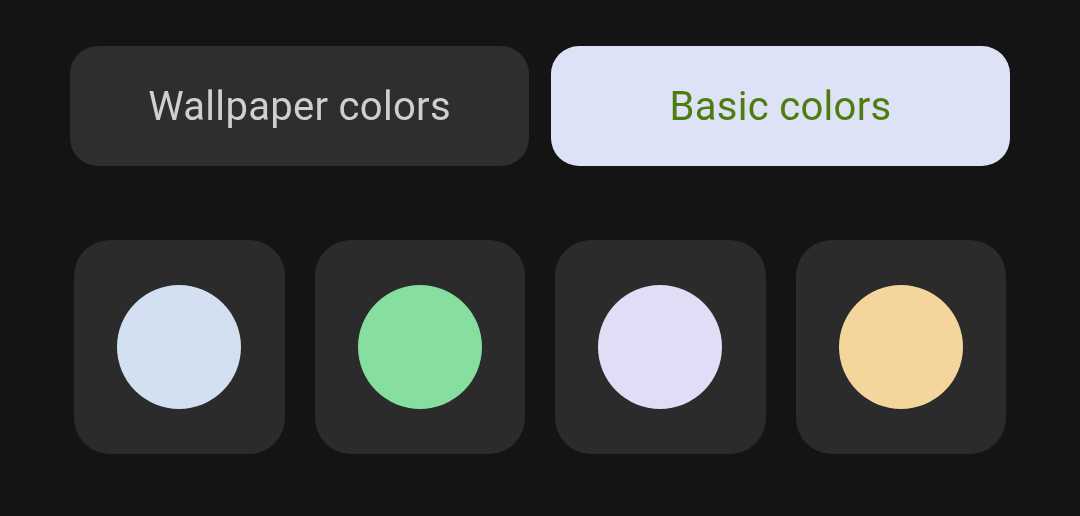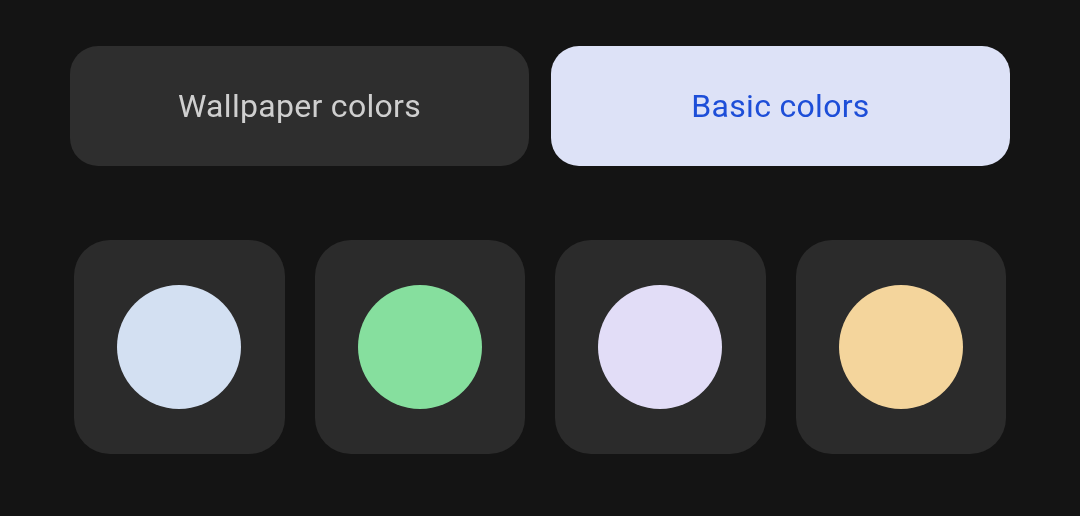--- a/index.html
+++ b/index.html
@@ -22,33 +22,33 @@
       gap: 22px;
       margin-bottom: 74px;
     }
     .tab {
       flex: 1;
       height: 120px;
       border-radius: 28px;
       display: flex;
       align-items: center;
       justify-content: center;
-      font-size: 32px;
+      font-size: 40px;
       font-weight: 400;
       cursor: pointer;
       letter-spacing: 0.3px;
       text-align: right;
     }
     .tab-inactive {
       background: #2e2e2e;
       color: #cfcfcf;
     }
     .tab-active {
       background: #dde2f7;
-      color: #1d4ed8;
+      color: #4d7c0f;
     }
     .swatches {
       display: flex;
       gap: 30px;
       padding: 0 4px;
     }
     .swatch-tile {
       width: 214px;
       height: 214px;
       background: #2b2b2b;

